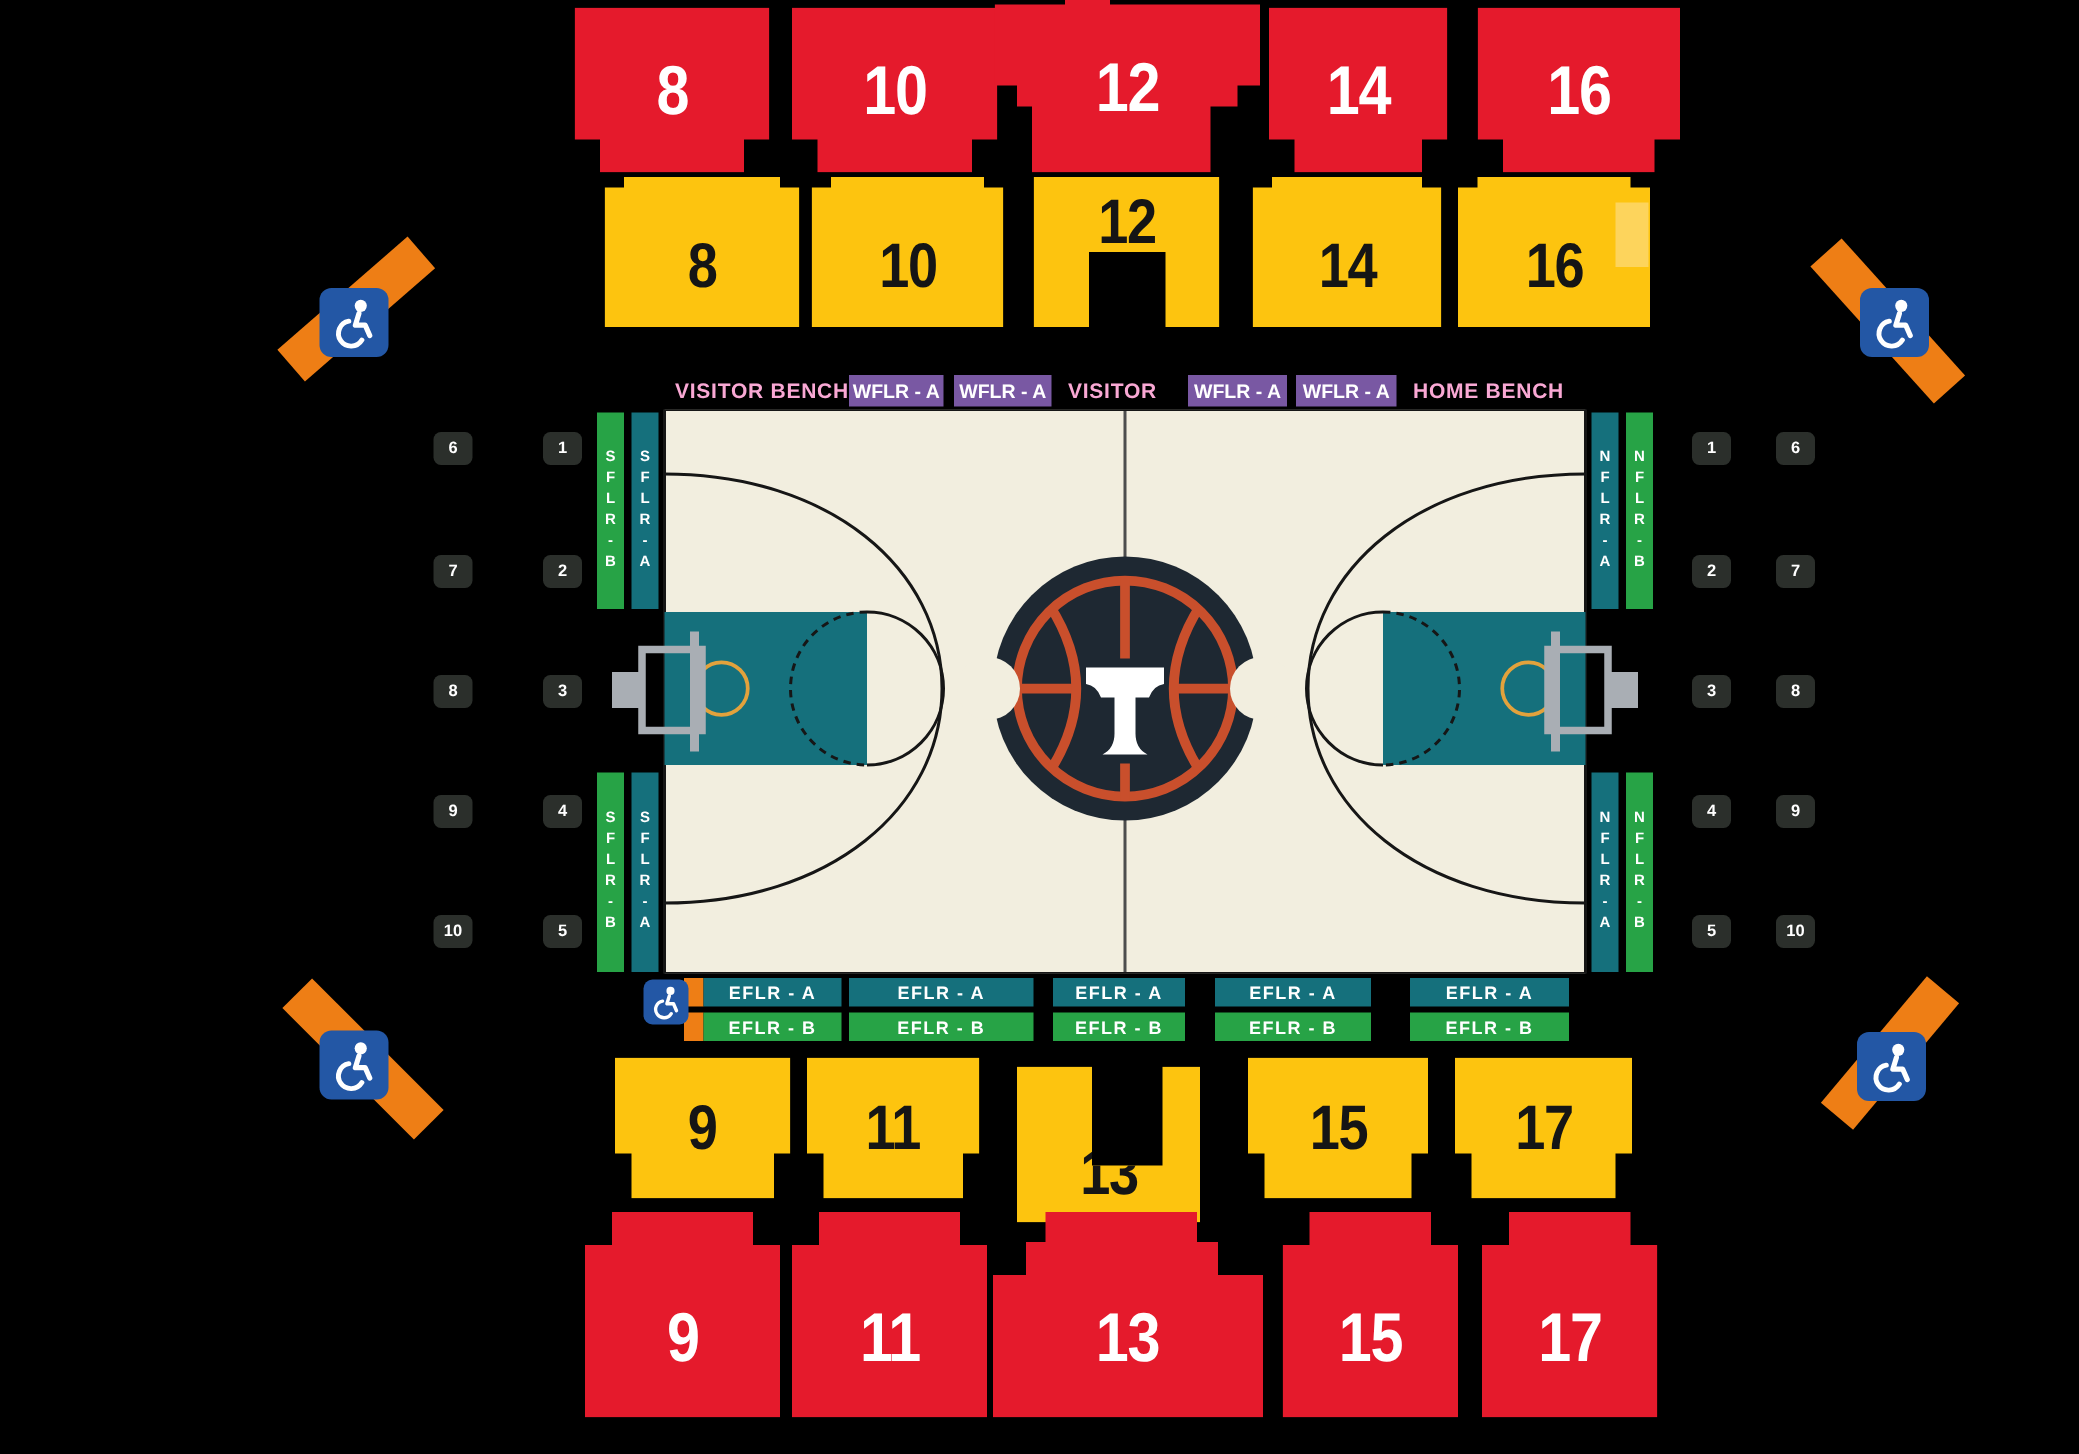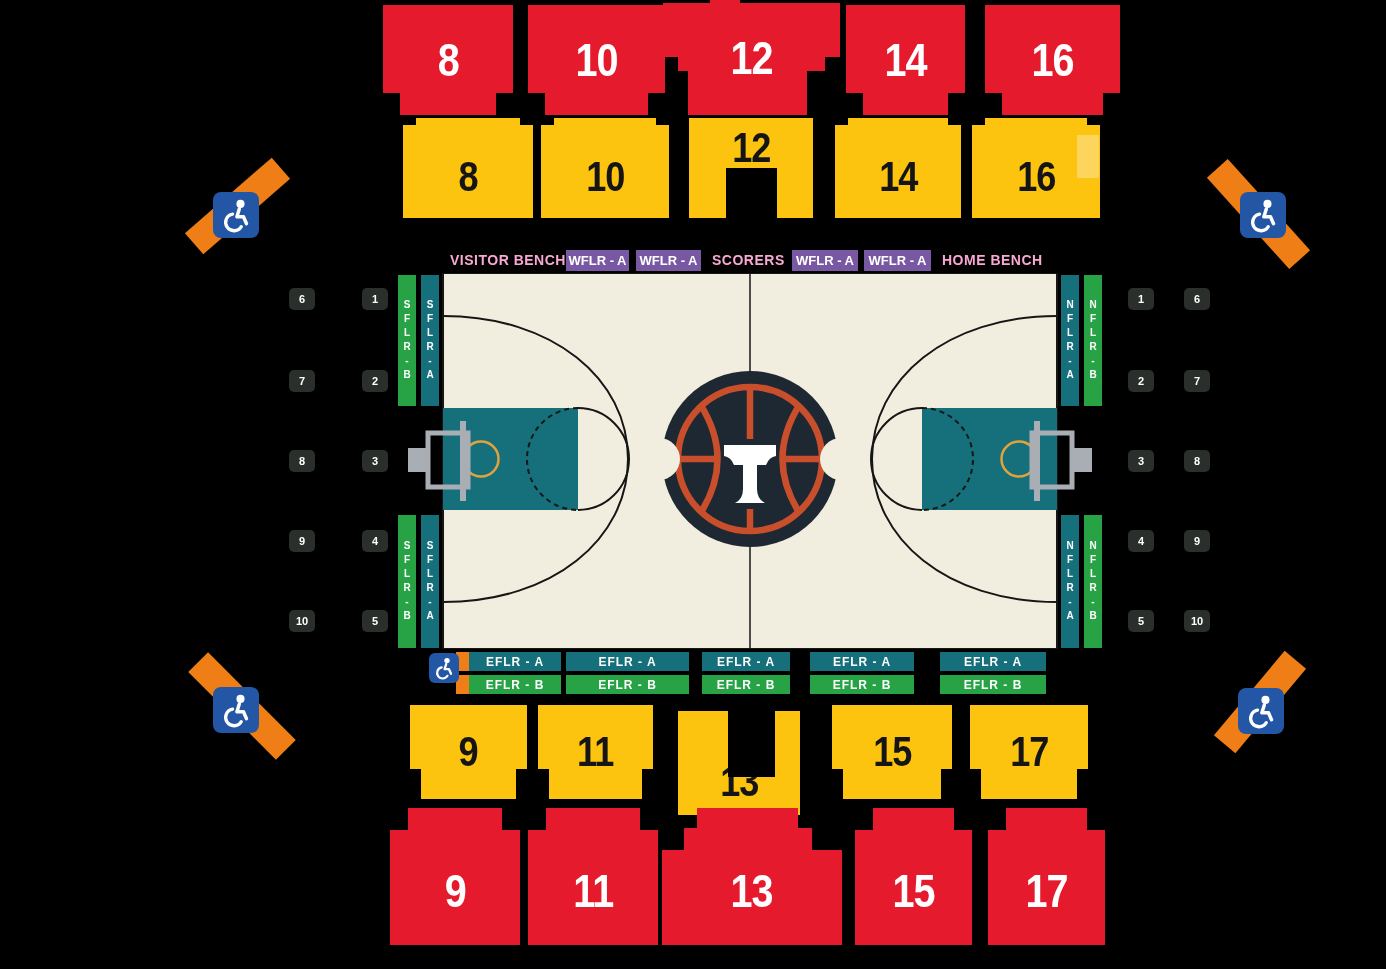--- a/index.html
+++ b/index.html
@@ -70,21 +70,21 @@
       <span class="num f42">14</span>
     </div>
   <div class="sec yel clip-yel-top" style="left:972px;top:118px;width:128px;height:100px;padding-top:18px;box-sizing:border-box">
       <span class="num f42">16</span>
     </div>
   <div class="patch" style="left:1077px;top:135px;width:22px;height:43px"></div>
 
   <div class="bench-label" style="left:450px">VISITOR BENCH</div>
   <div class="badge" style="left:566px;width:63px">WFLR - A</div>
   <div class="badge" style="left:636px;width:65px">WFLR - A</div>
-  <div class="bench-label" style="left:712px">SCORERS</div>
+  <div class="bench-label" style="left:712px">VISITOR</div>
   <div class="badge" style="left:792px;width:66px">WFLR - A</div>
   <div class="badge" style="left:864px;width:67px">WFLR - A</div>
   <div class="bench-label" style="left:942px">HOME BENCH</div>
 
   <svg style="position:absolute;left:400px;top:273px" width="700" height="376" viewBox="0 0 700 376">
     <rect x="43" y="0" width="614" height="376" style="fill:var(--court);stroke:#161616;stroke-width:2"></rect>
     <line x1="350" y1="1" x2="350" y2="375" style="stroke:#4d4d4d;stroke-width:2"></line>
 
     <rect x="43" y="135" width="135" height="102" style="fill:var(--teal)"></rect>
     <circle cx="81" cy="186" r="17.5" style="fill:none;stroke:#e2a23c;stroke-width:2.5"></circle>

